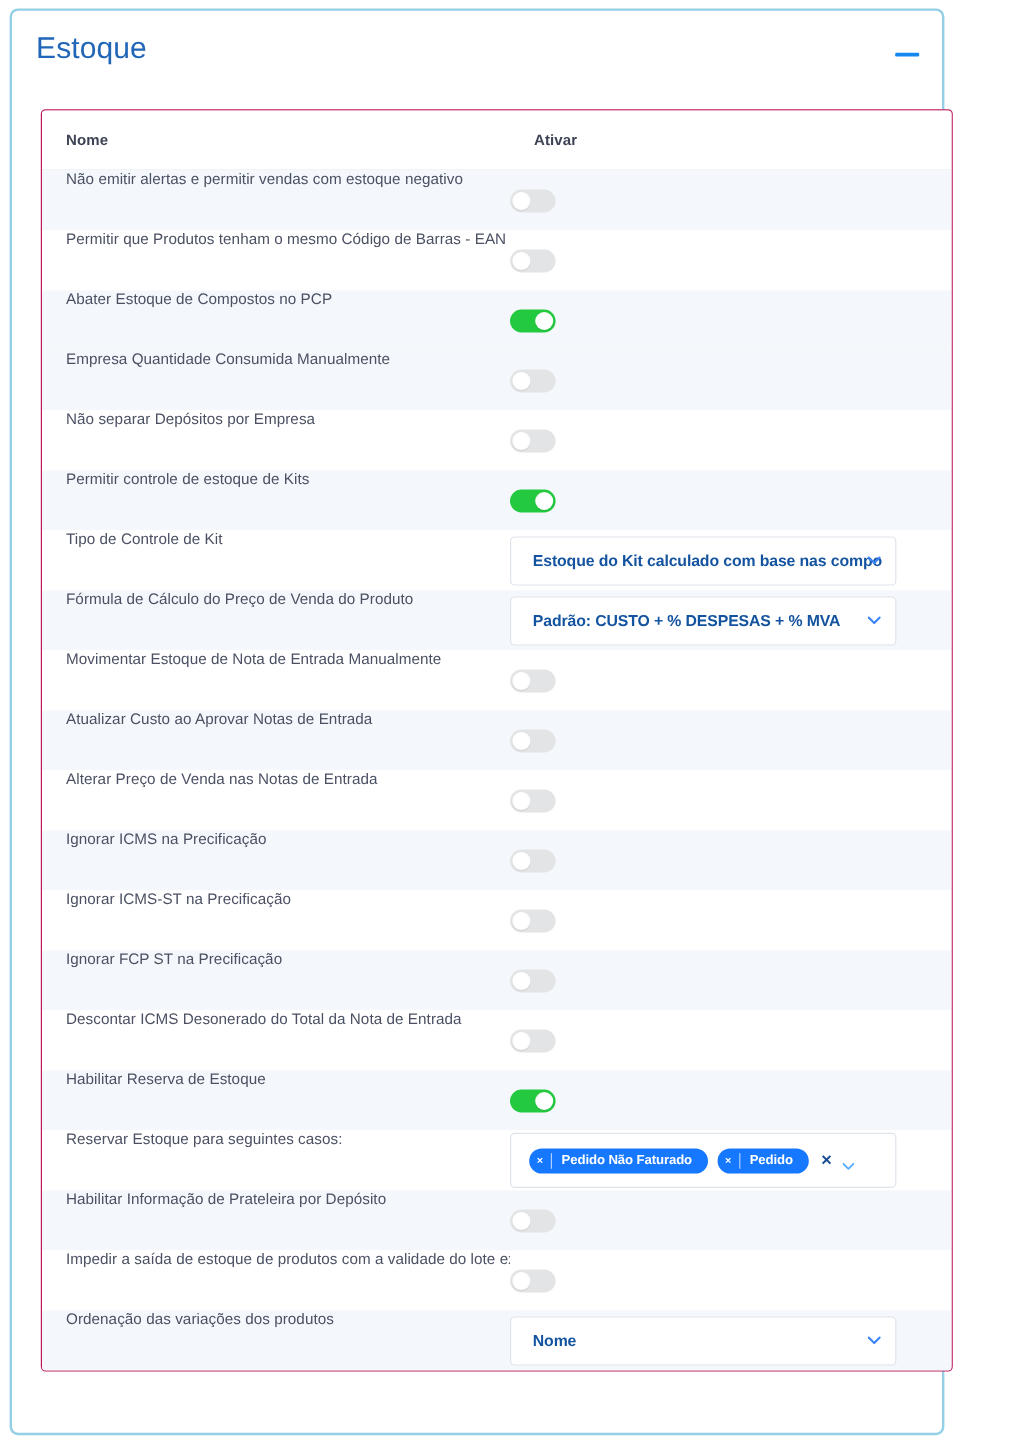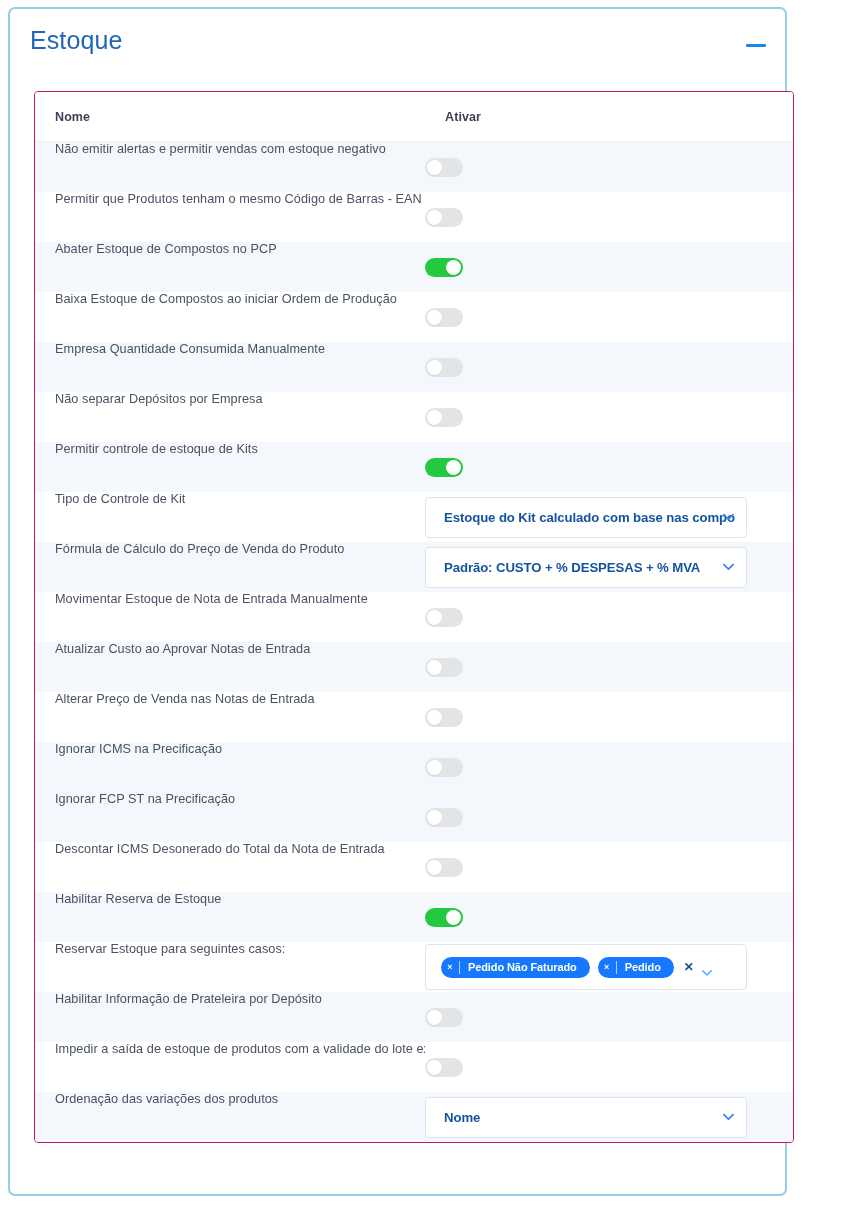--- a/index.html
+++ b/index.html
@@ -269,28 +269,20 @@
           </div>
         </div>
         <div class="row alt">
           <div class="row-label">Abater Estoque de Compostos no PCP</div>
           <div class="row-control">
             <div class="toggle on">
               <div class="knob"></div>
             </div>
           </div>
         </div>
-        <div class="row">
-          <div class="row-label">Baixa Estoque de Compostos ao iniciar Ordem de Produção</div>
-          <div class="row-control">
-            <div class="toggle">
-              <div class="knob"></div>
-            </div>
-          </div>
-        </div>
         <div class="row alt">
           <div class="row-label">Empresa Quantidade Consumida Manualmente</div>
           <div class="row-control">
             <div class="toggle">
               <div class="knob"></div>
             </div>
           </div>
         </div>
         <div class="row">
           <div class="row-label">Não separar Depósitos por Empresa</div>
@@ -353,20 +345,28 @@
         <div class="row">
           <div class="row-label">Alterar Preço de Venda nas Notas de Entrada</div>
           <div class="row-control">
             <div class="toggle">
               <div class="knob"></div>
             </div>
           </div>
         </div>
         <div class="row alt">
           <div class="row-label">Ignorar ICMS na Precificação</div>
+          <div class="row-control">
+            <div class="toggle">
+              <div class="knob"></div>
+            </div>
+          </div>
+        </div>
+        <div class="row">
+          <div class="row-label">Ignorar ICMS-ST na Precificação</div>
           <div class="row-control">
             <div class="toggle">
               <div class="knob"></div>
             </div>
           </div>
         </div>
         <div class="row alt">
           <div class="row-label">Ignorar FCP ST na Precificação</div>
           <div class="row-control">
             <div class="toggle">

